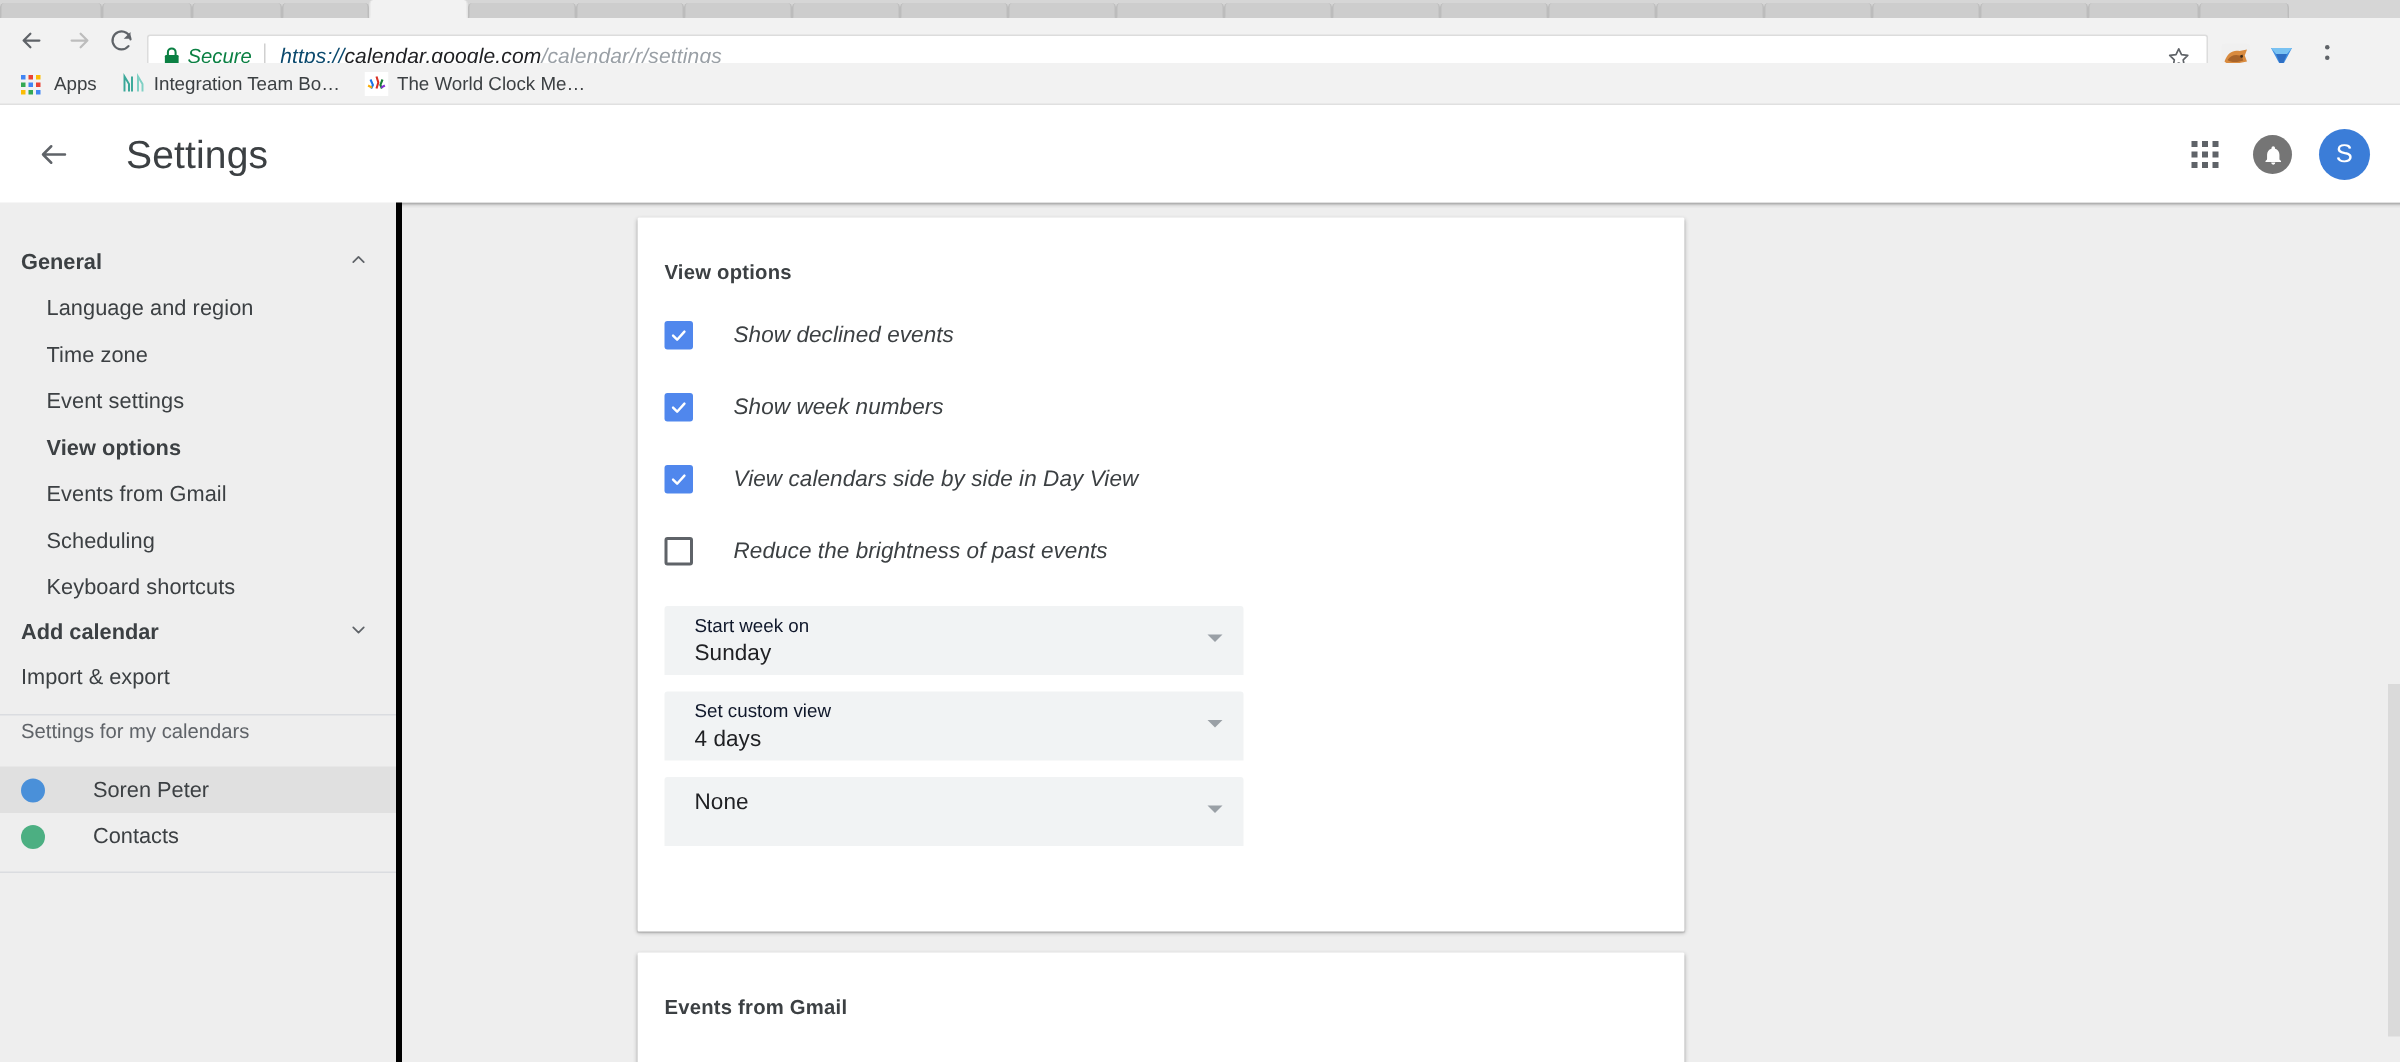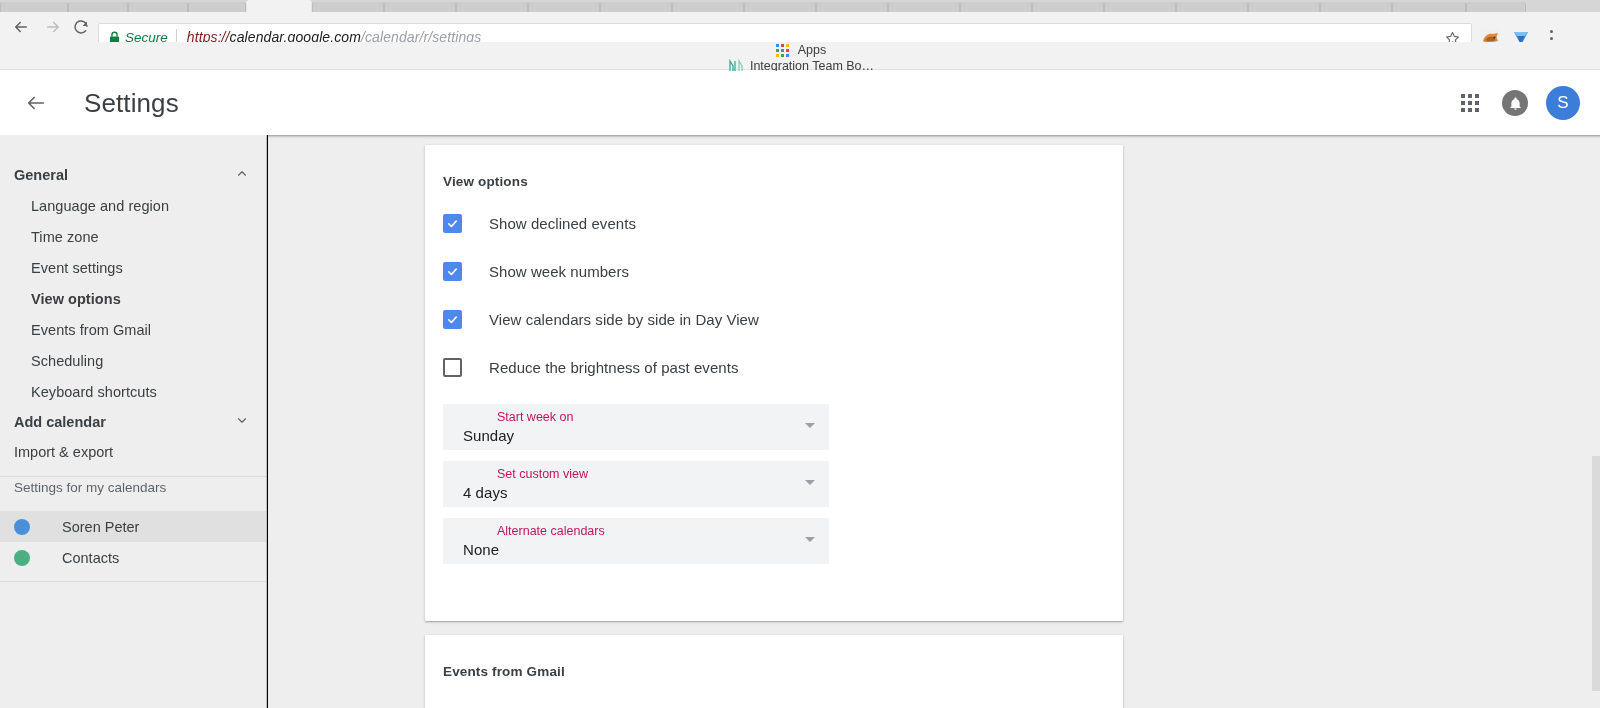--- a/index.html
+++ b/index.html
@@ -38,21 +38,21 @@
     position: absolute; left: 98px; top: 11px; width: 1374px; height: 28px;
     background: #ffffff; border: 1px solid #dcdcdc; border-radius: 2px;
     display: flex; align-items: center; padding: 0 8px 0 10px;
     font-size: 13.5px;
     font-style: italic;
   }
   #lock-icon { margin-right: 5px; display: flex; align-items: center; }
   #secure-label { color: #0b8043; font-size: 13.5px; margin-right: 8px; }
   #omnibox-divider { width: 1px; height: 16px; background: #d0d0d0; margin-right: 10px; }
   #url-text { flex: 1; white-space: nowrap; overflow: hidden; font-size: 14px; letter-spacing: .1px; }
-  .url-scheme { color: #7f1d1d; }
+  .url-scheme { color: #0c4a6e; }
   .url-host { color: #202124; }
   .url-path { color: #9aa0a6; }
   #star-icon { position: absolute; right: 10px; top: 6px; color: #5f6368; }
 
   #ext-icon-1 {
     position: absolute; left: 1481px; top: 17px; width: 19px; height: 19px;
     border-radius: 2px; overflow: hidden;
   }
   #ext-icon-2 {
     position: absolute; left: 1511px; top: 16px; width: 20px; height: 21px;
@@ -60,21 +60,21 @@
   #chrome-menu {
     position: absolute; left: 1542px; top: 16px; width: 18px; height: 20px;
     display: flex; flex-direction: column; align-items: center; justify-content: space-between;
     padding: 2px 0;
   }
   #chrome-menu i { width: 3px; height: 3px; border-radius: 50%; background: #5f6368; display: block; }
 
   #bookmark-bar {
     position: absolute; top: 42px; left: 0; width: 1600px; height: 28px;
     background: #f2f2f2; border-bottom: 1px solid #e0e0e0;
-    display: flex; align-items: center; padding-left: 10px; flex-direction: column;
+    display: flex; align-items: center; padding-left: 10px;
   }
   .bm-item {
     display: flex; align-items: center; height: 22px;
     padding: 0 8px 0 4px; margin-right: 4px; border-radius: 2px;
     font-size: 12.5px; color: #3c4043; white-space: nowrap;
   }
   .bm-item .bm-ico { width: 16px; height: 16px; margin-right: 6px; flex: 0 0 16px; position: relative; }
 
   
   .apps-grid { display: grid; grid-template-columns: repeat(3,3px); grid-template-rows: repeat(3,3px); gap: 2px; }
@@ -108,21 +108,21 @@
     width: 34px; height: 34px; border-radius: 50%; background: #3b7dd8;
     display: flex; align-items: center; justify-content: center;
     color: #ffffff; font-size: 17px; letter-spacing: .3px;
   }
 
   
   #app-body { position: absolute; top: 135px; left: 0; width: 1600px; height: 573px; }
 
   #sidebar {
     position: absolute; left: 0; top: 0; width: 268px; height: 573px;
-    background: #eeeeee; border-right: 1px solid #000000;
+    background: #eeeeee; border-right: 4px solid #000000;
     overflow: hidden;
   }
   #sidebar-scroll-thumb {
     position: absolute; left: 266px; top: 0px; width: 8px; height: 573px;
     background: #bfbfbf; border-radius: 0;
   }
 
   .nav-group-head {
     height: 30px; display: flex; align-items: center; padding: 0 16px 0 14px;
     font-size: 14.5px; color: #3c4043; font-weight: bold; position: relative;
@@ -168,37 +168,37 @@
   #card-events-gmail  { top: 500px; height: 120px; }
 
   .card-title {
     font-size: 13.5px; font-weight: bold; color: #3c4043;
     padding: 29px 0 0 18px; letter-spacing: .15px;
   }
   .check-row {
     display: flex; align-items: center; height: 28px; margin-left: 18px;
   }
   .check-row.r1 { margin-top: 24px; }
-  .check-row.rn { margin-top: 20px; }
+  .check-row.rn { margin-top: 20px; font-style: italic; }
   .cbx {
     width: 19px; height: 19px; border-radius: 2px; flex: 0 0 19px;
     display: flex; align-items: center; justify-content: center;
     margin-right: 27px;
   }
   .cbx.on  { background: #5087ed; }
   .cbx.off { background: #ffffff; border: 2px solid #5f6368; }
   .check-label { font-size: 15px; color: #3c4043; letter-spacing: .05px; }
 
   .select-field {
     position: relative; margin-left: 18px; width: 386px; height: 46px;
     background: #f1f3f4; border-radius: 2px 2px 0 0;
     padding: 6px 0 0 20px;
   }
   .select-field + .select-field { margin-top: 11px; }
-  .sf-label { font-size: 12.5px; color: #be185d; line-height: 15px; margin-left: 34px; }
+  .sf-label { font-size: 12.5px; color: #0f172a; line-height: 15px; }
   .sf-value { font-size: 15px; color: #202124; line-height: 22px; letter-spacing: .05px; }
   .sf-arrow {
     position: absolute; right: 14px; top: 19px;
     width: 0; height: 0;
     border-left: 5px solid transparent; border-right: 5px solid transparent;
     border-top: 5px solid #9aa0a6;
   }
   #selects-wrap { margin-top: 23px; }
 
   #content-scroll-thumb {
@@ -476,21 +476,20 @@
           <div class="sf-label">Start week on</div>
           <div class="sf-value">Sunday</div>
           <span class="sf-arrow"></span>
         </div>
         <div class="select-field">
           <div class="sf-label">Set custom view</div>
           <div class="sf-value">4 days</div>
           <span class="sf-arrow"></span>
         </div>
         <div class="select-field">
-          <div class="sf-label">Alternate calendars</div>
           <div class="sf-value">None</div>
           <span class="sf-arrow"></span>
         </div>
       </div>
     </div>
 
     <div class="settings-card" id="card-events-gmail">
       <div class="card-title">Events from Gmail</div>
     </div>
 

